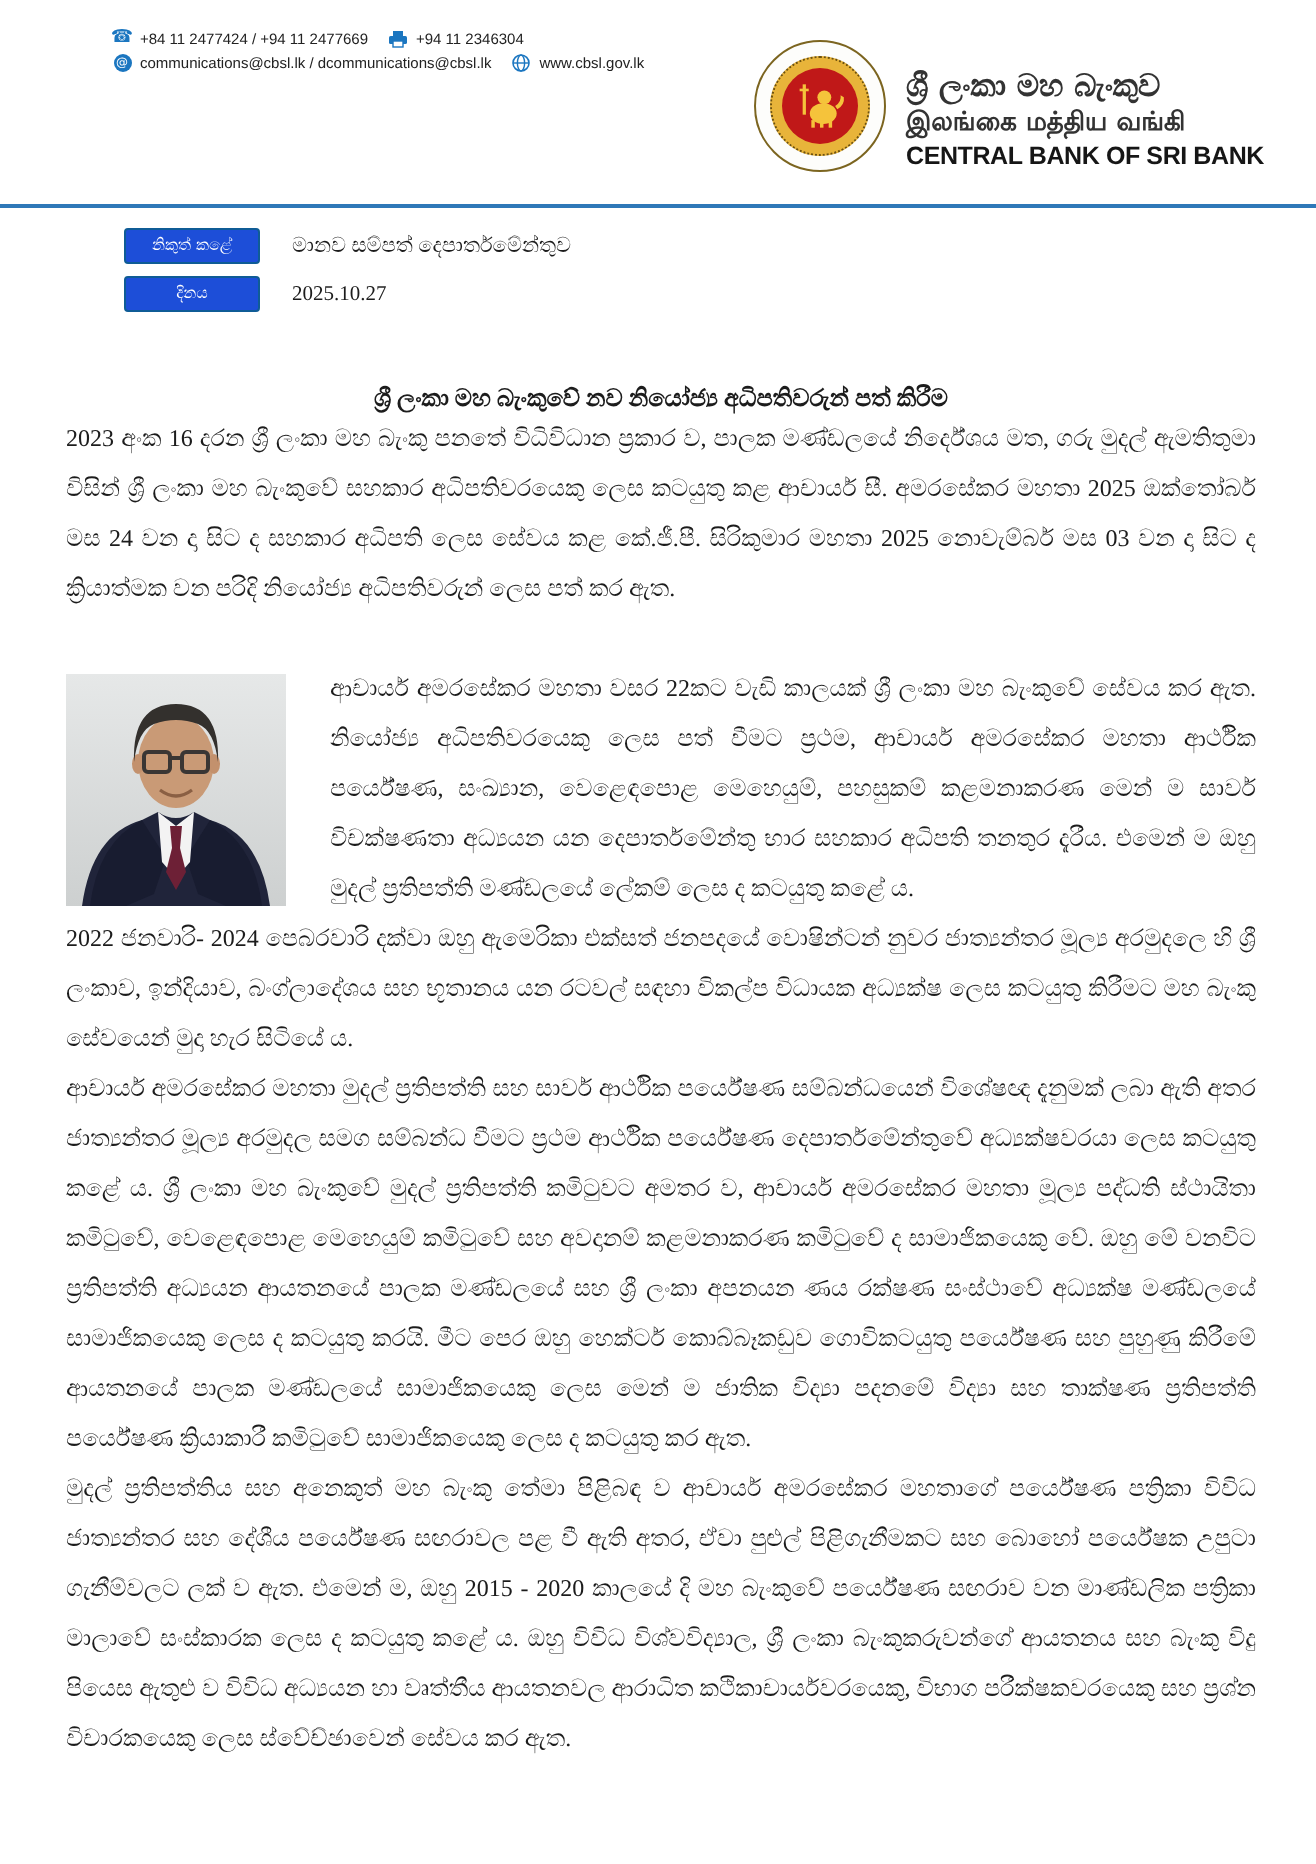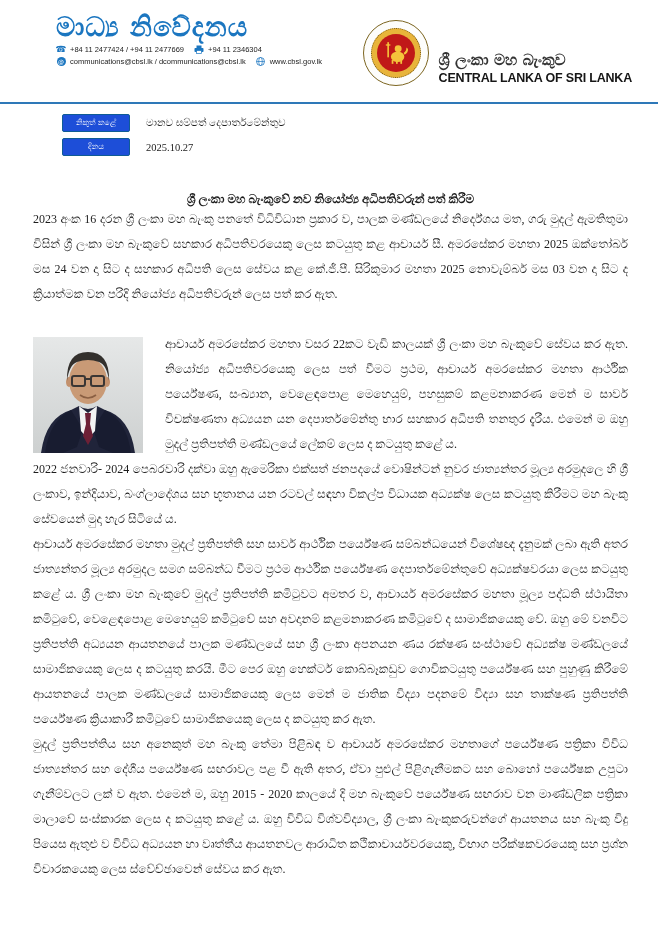--- a/index.html
+++ b/index.html
@@ -45,21 +45,20 @@
   .p4{margin-top:11px;}
   .p5{margin-top:10px;}
 </style>
 </head>
 <body>
 
 <div class="page">
 
   <div class="header">
     <div class="header-left">
-      <div class="media-title">මාධ්‍ය නිවේදනය</div>
 
 
       <div class="contact-line">
         <span class="mini-icon phone-glyph">☎</span>
         <span>+84 11 2477424 / +94 11 2477669</span>
         <span class="mini-icon gap-left">
           <svg width="10" height="9" viewBox="0 0 10 9">
               <rect x="2.5" y="0.5" width="5" height="2.5" fill="#1b76c0"></rect>
               <rect x="0.5" y="3" width="9" height="4" rx="0.8" fill="#1b76c0"></rect>
               <rect x="2.5" y="5.5" width="5" height="3" fill="#fff" stroke="#1b76c0" stroke-width="0.7"></rect>
@@ -96,21 +95,22 @@
               <path d="M19 12 q3 -2 2.5 -5 l1.5 1 q0.5 3.5 -3 5.5 Z" fill="#f5c33b"></path>
               <rect x="8" y="18.5" width="1.6" height="3.5" fill="#f5c33b"></rect>
               <rect x="12" y="18.5" width="1.6" height="3.5" fill="#f5c33b"></rect>
               <rect x="16" y="18.5" width="1.6" height="3.5" fill="#f5c33b"></rect>
             </svg>
           </div>
         </div>
       </div>
       <div class="bank-names">
         <div class="bank-si">ශ්‍රී ලංකා මහ බැංකුව</div>
-        <div class="bank-en">CENTRAL LANKA OF SRI LANKA</div>
+        <div class="bank-ta">இலங்கை மத்திய வங்கி</div>
+        <div class="bank-en">CENTRAL BANK OF SRI BANK</div>
       </div>
     </div>
   </div>
 
   <div class="divider"></div>
 
   <div class="meta">
     <div class="meta-row">
       <span class="badge">නිකුත් කළේ</span>
       <span class="meta-value">මානව සම්පත් දෙපාර්තමේන්තුව</span>

